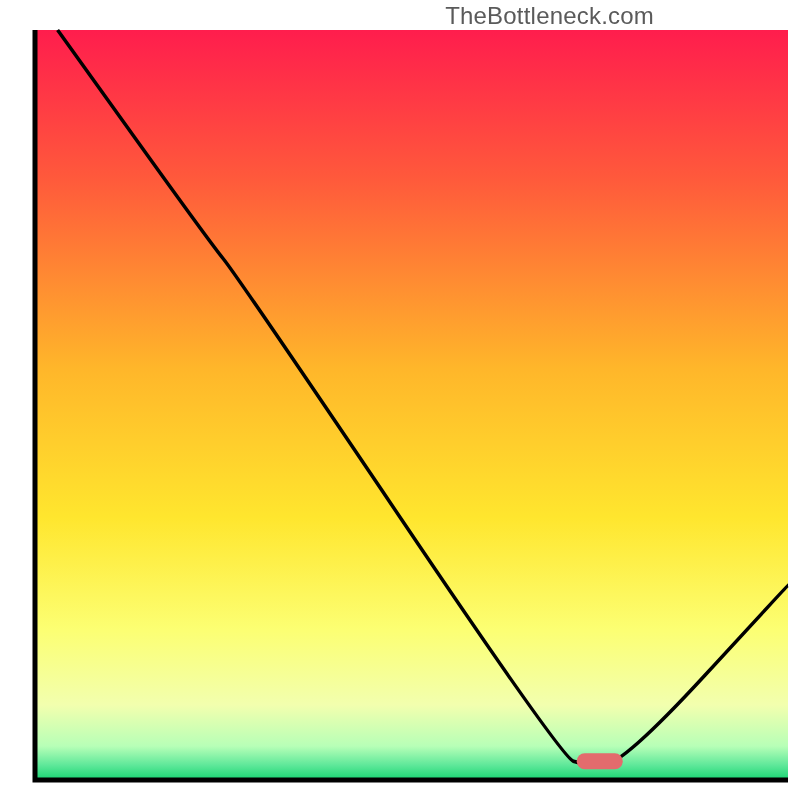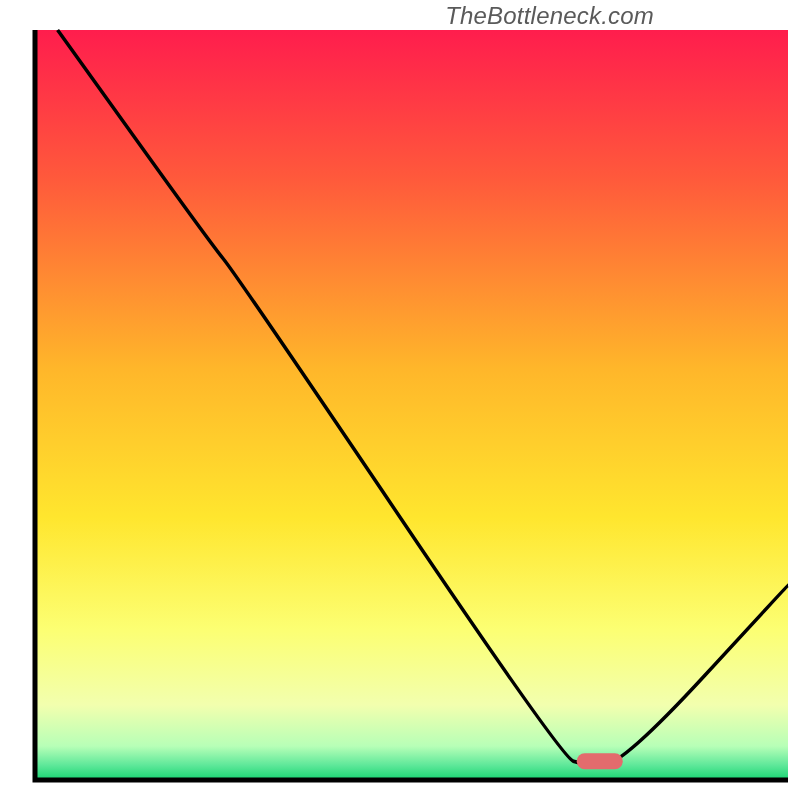--- a/index.html
+++ b/index.html
@@ -7,21 +7,20 @@
     padding: 0;
     width: 800px;
     height: 800px;
     background: #ffffff;
     font-family: Arial, Helvetica, sans-serif;
   }
   .container {
     position: relative;
     width: 664px;
     height: 800px;
-    font-style: italic;
   }
   .watermark {
     position: absolute;
     top: 2px;
     right: 10px;
     font-size: 24px;
     font-weight: 500;
     color: #5a5a5a;
     letter-spacing: 0.2px;
   }

